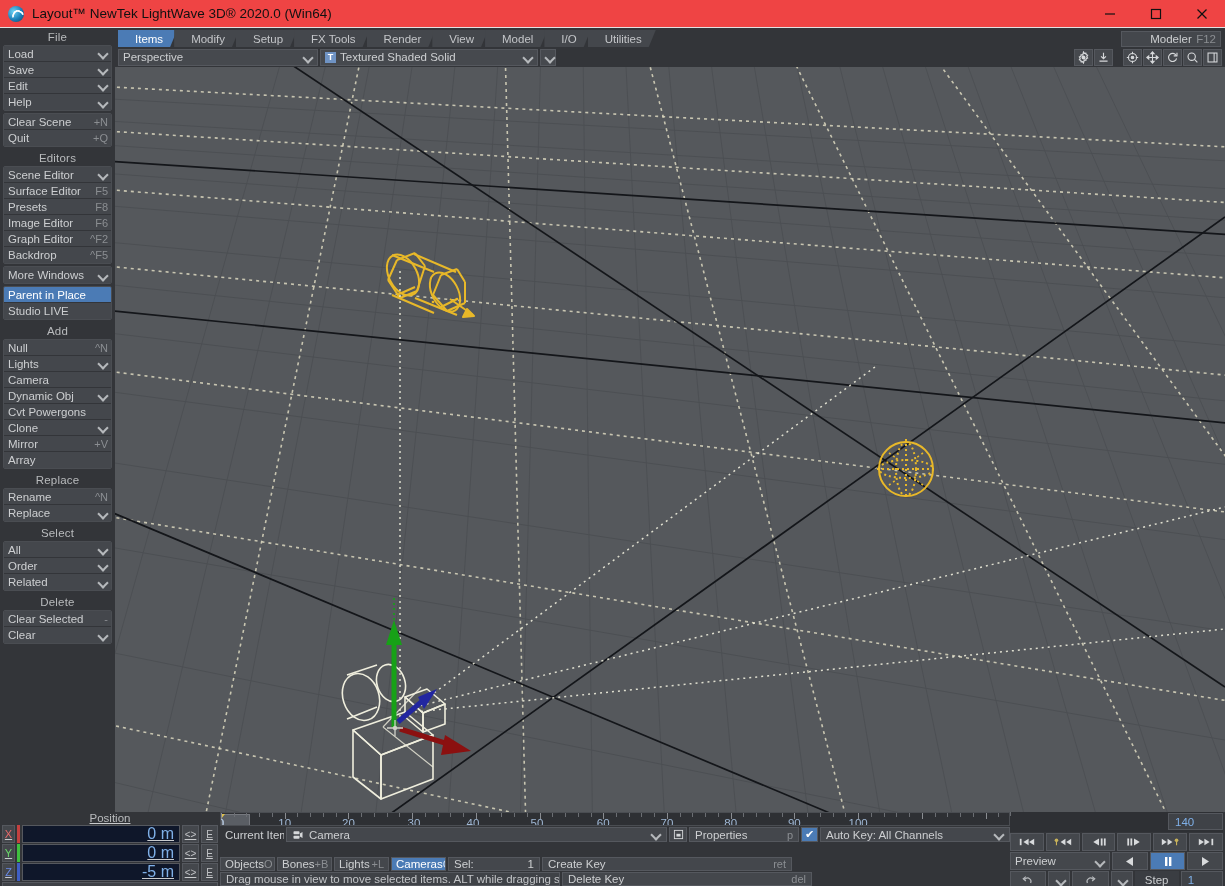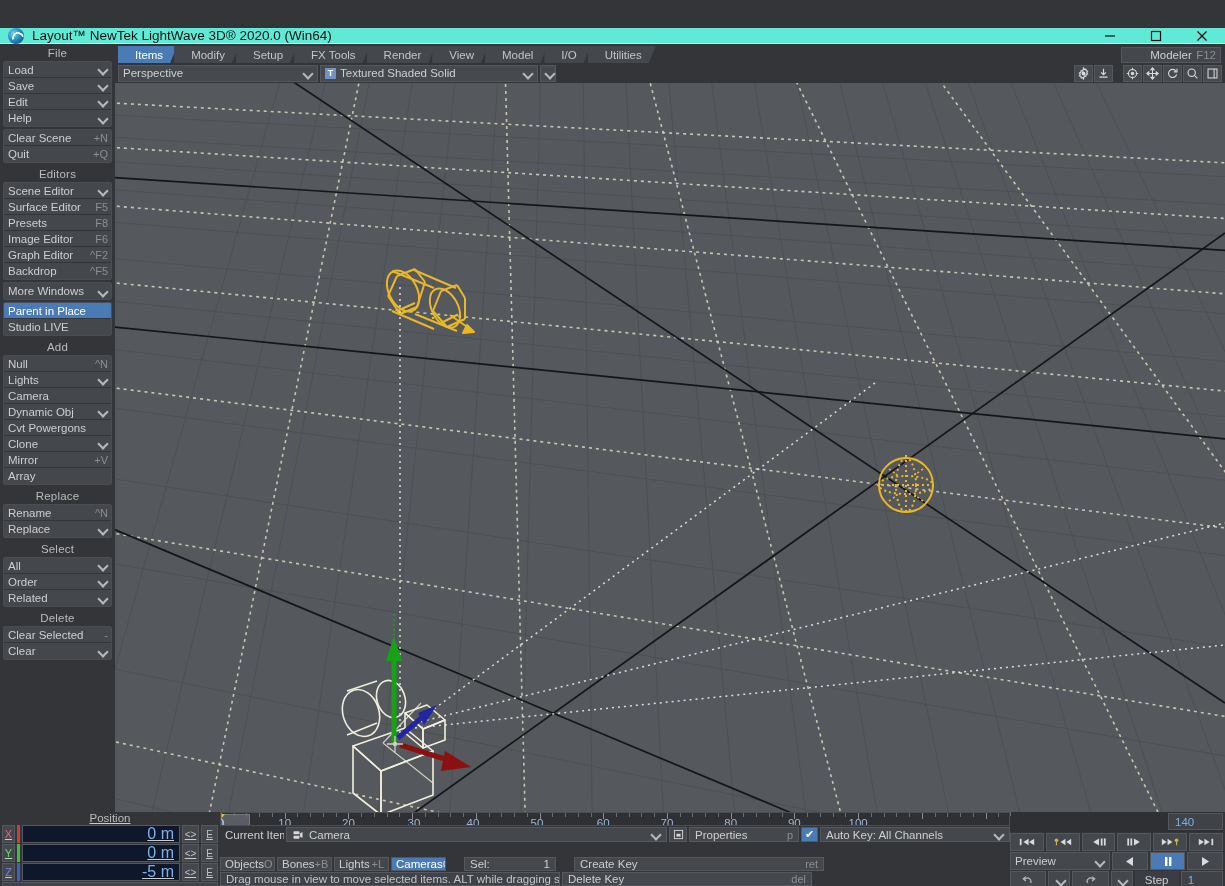--- a/index.html
+++ b/index.html
@@ -1,21 +1,21 @@
 <!DOCTYPE html>
 <html><head>
 <meta charset="utf-8">
 <style>
   * { box-sizing: border-box; margin:0; padding:0; }
   html,body{ width:1225px; height:886px; overflow:hidden; background:#333539;
     font-family:"Liberation Sans", sans-serif; font-size:12px; color:#c9cbcd; }
 
   
-  .titlebar{ height:16px; background:#5eead4; display:flex; align-items:center;
-    border-bottom:1px solid #e2e2e2;margin-top:28px; }
+  .titlebar{ height:28px; background:#ef4444; display:flex; align-items:center;
+    border-bottom:1px solid #e2e2e2; }
   .tb-icon{ width:16px;height:16px;margin:0 8px 0 8px; border-radius:50%;
     background:radial-gradient(circle at 35% 35%, #6fd4f5 0%, #1b7fb8 55%, #0d3f63 100%);
     position:relative; flex:0 0 auto;}
   .tb-icon::after{content:"";position:absolute;left:4px;top:4px;width:8px;height:8px;
     border-radius:50%;border:2px solid #fff;border-right-color:transparent;border-bottom-color:transparent;
     transform:rotate(30deg);}
   .tb-title{ color:#111; font-size:13.5px; white-space:nowrap; }
   .tb-btns{ margin-left:auto; display:flex; height:28px; }
   .tb-btn{ width:46px;height:28px; display:flex;align-items:center;justify-content:center;
     color:#111; font-size:13px; }
@@ -108,21 +108,21 @@
     border:1px solid #76797f; display:flex;align-items:center;justify-content:center;
     font-size:11.5px; color:#dfe1e3; }
   .frame-box::before{ content:""; position:absolute; top:-1px; left:50%; margin-left:-4px;
     border-left:4px solid transparent;border-right:4px solid transparent;
     border-top:5px solid #e0c24c;}
   .endframe{ position:absolute; right:0; top:1px; height:17px; width:55px; background:#3f4247;
     border:1px solid #55585e; display:flex;align-items:center;padding-left:6px;
     font-size:11.5px; color:#7fb0e8;}
 
   .row2{ display:flex; height:18px; margin-top:1px; gap:2px; }
-  .row3{ display:flex; height:18px; margin-top:15px; gap:18px; }
+  .row3{ display:flex; height:18px; margin-top:15px; gap:2px; }
   .row4{ display:flex; height:18px; margin-top:1px; gap:2px; }
   .cell{ background:#44474c; border:1px solid #55585e; display:flex; align-items:center;
     padding:0 5px; font-size:11.5px; color:#cdcfd1; white-space:nowrap; overflow:hidden;}
   .cell.dark{ background:#3f4247; }
   .cell.on{ background:#4b7bb5; color:#fff; }
   .cell .k{ margin-left:auto; color:#8b8e92; font-size:11px; }
   .cell .v{ margin-left:auto; color:#cdcfd1; }
   .cur-item{ width:64px; justify-content:flex-start; background:transparent;border:none;}
   .item-sel{ flex:1; min-width:0; }
   .icon-btn{ width:18px; flex:0 0 18px; justify-content:center; padding:0; }

